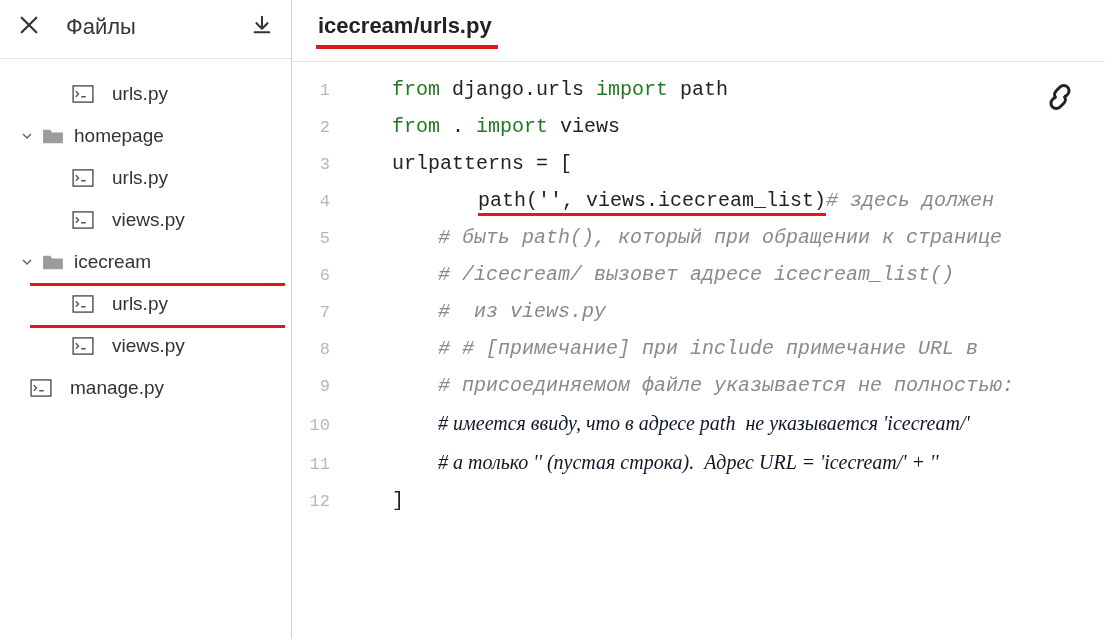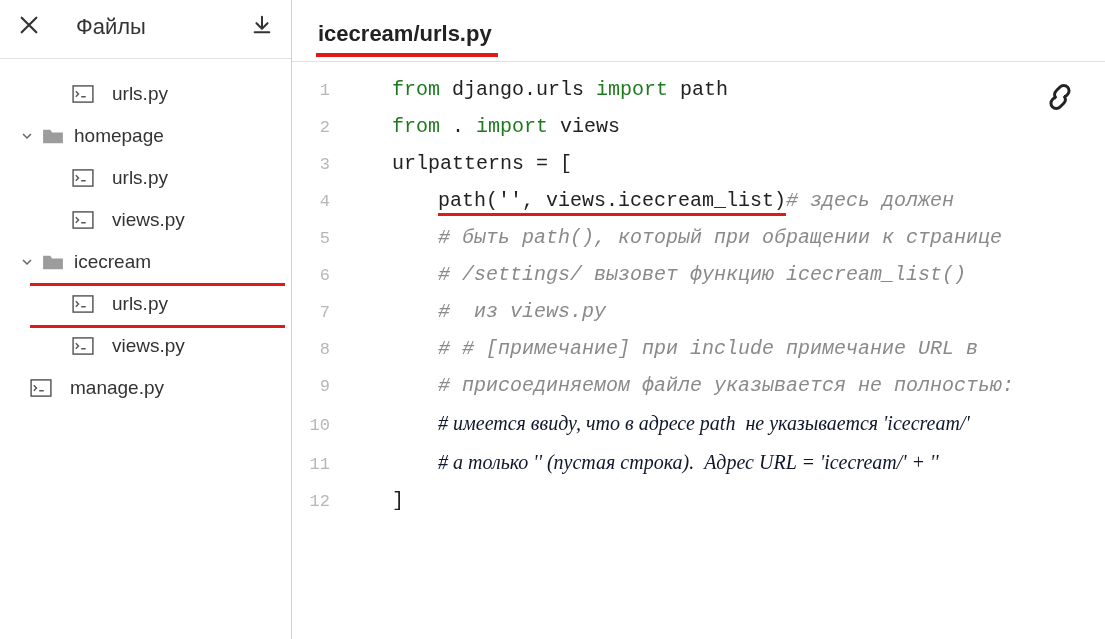--- a/index.html
+++ b/index.html
@@ -19,21 +19,21 @@
     border-right: 1px solid #d0d0d0;
     display: flex;
     flex-direction: column;
     padding-top: 6px;
   }
   .sidebar-header {
     display: flex;
     align-items: center;
     padding: 8px 18px 18px 18px;
     border-bottom: 1px solid #e3e3e3;
-    gap: 36px;
+    gap: 26px;
   }
   .close-x { width: 22px; height: 22px; stroke: #333; stroke-width: 2.4; }
   .sidebar-title { font-size: 22px; color: #333; flex: 1; font-weight: 400; }
   .download-ico { width: 22px; height: 22px; stroke: #333; stroke-width: 2.2; }
 
   .tree { padding: 14px 0 0 0; overflow-y: auto; }
   .tree-folder { }
   .folder-row {
     display: flex; align-items: center; gap: 10px;
     padding: 10px 14px 10px 22px;
@@ -58,22 +58,22 @@
     position: absolute;
     left: 30px; right: 6px;
     bottom: -3px;
     height: 3px;
     background: #e11919;
   }
 
   
   .editor { flex: 1; display:flex; flex-direction: column; position: relative; }
   .tab-bar {
-    display:flex; align-items: flex-end;
-    padding: 14px 0 0 24px;
+    display:flex; align-items: center;
+    padding: 14px 0 16px 24px;
     border-bottom: 1px solid #e0e0e0;
     height: 62px;
   }
   .tab {
     font-size: 22px; font-weight: 600; color:#222;
     padding: 6px 6px 14px 2px;
     position: relative;
   }
   .tab-underline {
     position: absolute; left: 0; right: 0; bottom: 4px;
@@ -102,20 +102,21 @@
   }
   .code { flex:1; }
   .indent1 { padding-left: 40px; }
   .indent2 { padding-left: 86px; }
   .kw { color:#1f7a1f; }
   .cm { color:#8a8a8a; font-style: italic; }
   .cm2 { color:#0f172a; font-style: italic; font-family: Georgia, "Times New Roman", serif; text-align: right; }
   .text-underline {
     border-bottom: 3px solid #e11919;
     padding-bottom: 1px;
+    margin-left: 40px;
   }
 </style>
 </head>
 <body>
 
 <div class="app">
 
   <div class="sidebar">
     <div class="sidebar-header">
       <span>
@@ -242,21 +243,21 @@
       <div class="code-line">
         <span class="gutter">4</span>
         <span class="code indent2"><span class="text-underline">path('', views.icecream_list)</span><span class="cm"># здесь должен</span></span>
       </div>
       <div class="code-line">
         <span class="gutter">5</span>
         <span class="code indent2"><span class="cm"># быть path(), который при обращении к странице</span></span>
       </div>
       <div class="code-line">
         <span class="gutter">6</span>
-        <span class="code indent2"><span class="cm"># /settings/ вызовет функцию icecream_list()</span></span>
+        <span class="code indent2"><span class="cm"># /icecream/ вызовет адресе icecream_list()</span></span>
       </div>
       <div class="code-line">
         <span class="gutter">7</span>
         <span class="code indent2"><span class="cm">#  из views.py</span></span>
       </div>
       <div class="code-line">
         <span class="gutter">8</span>
         <span class="code indent2"><span class="cm"># # [примечание] при include примечание URL в</span></span>
       </div>
       <div class="code-line">

